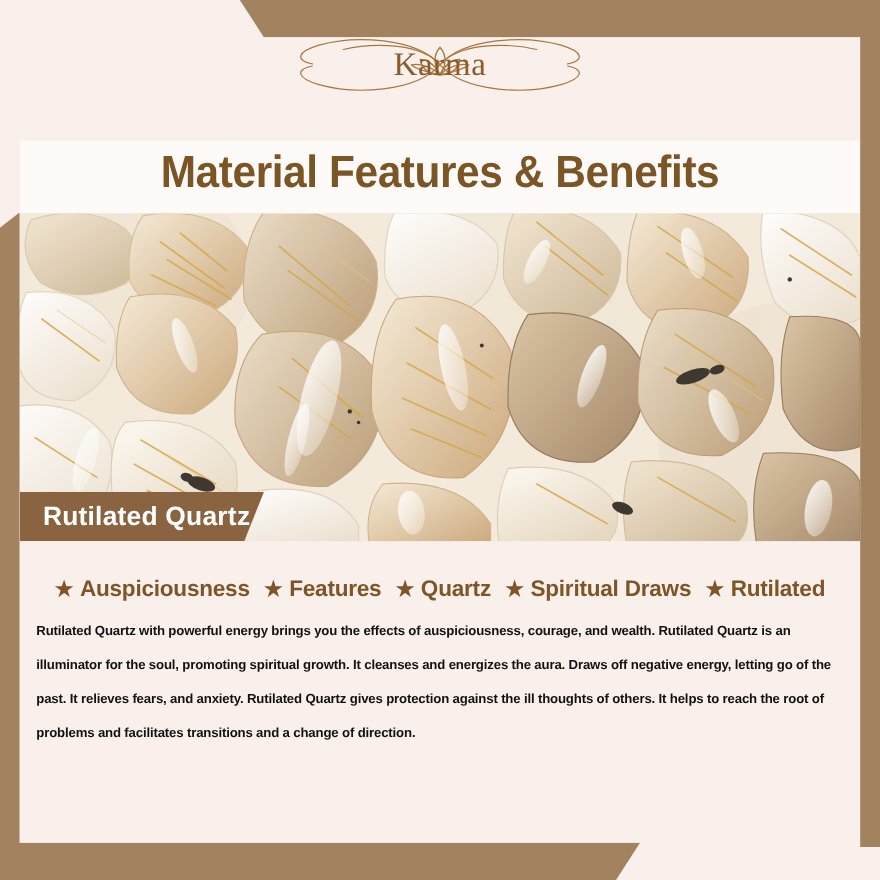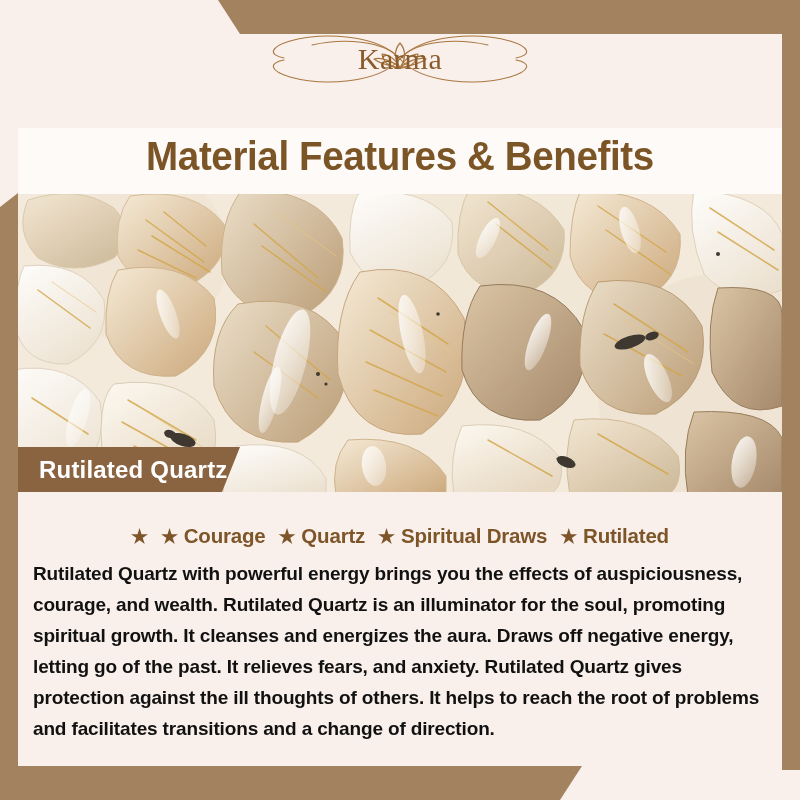--- a/index.html
+++ b/index.html
@@ -112,21 +112,21 @@
     display:flex;align-items:center;gap:6px;
     color:#7d5528;font-weight:bold;font-size:20.5px;
     white-space:nowrap;letter-spacing:-.2px;
   }
   .feature .star{font-size:19px;line-height:1;}
 
   
   .body-copy{
     position:absolute;left:33px;top:558px;width:744px;
     z-index:4;
-    color:#111111;font-weight:bold;font-size:19px;
+    color:#111111;font-weight:bold;font-size:12px;
     line-height:31px;letter-spacing:-.15px;
     text-align:left;
   }
 </style>
 </head>
 <body>
 
 <div id="page">
 
   <div class="card"></div>
@@ -295,24 +295,25 @@
     </svg>
   </div>
 
   <div class="banner">
     <span class="banner-label">Rutilated Quartz</span>
   </div>
 
   <div class="features">
     <span class="feature">
       <span class="star">★</span>
-    </span>
-    <span class="feature">
-      <span class="star">★</span>
-      <span>Courage</span>
+      <span>Auspiciousness</span>
+    </span>
+    <span class="feature">
+      <span class="star">★</span>
+      <span>Features</span>
     </span>
     <span class="feature">
       <span class="star">★</span>
       <span>Quartz</span>
     </span>
     <span class="feature">
       <span class="star">★</span>
       <span>Spiritual Draws</span>
     </span>
     <span class="feature">

